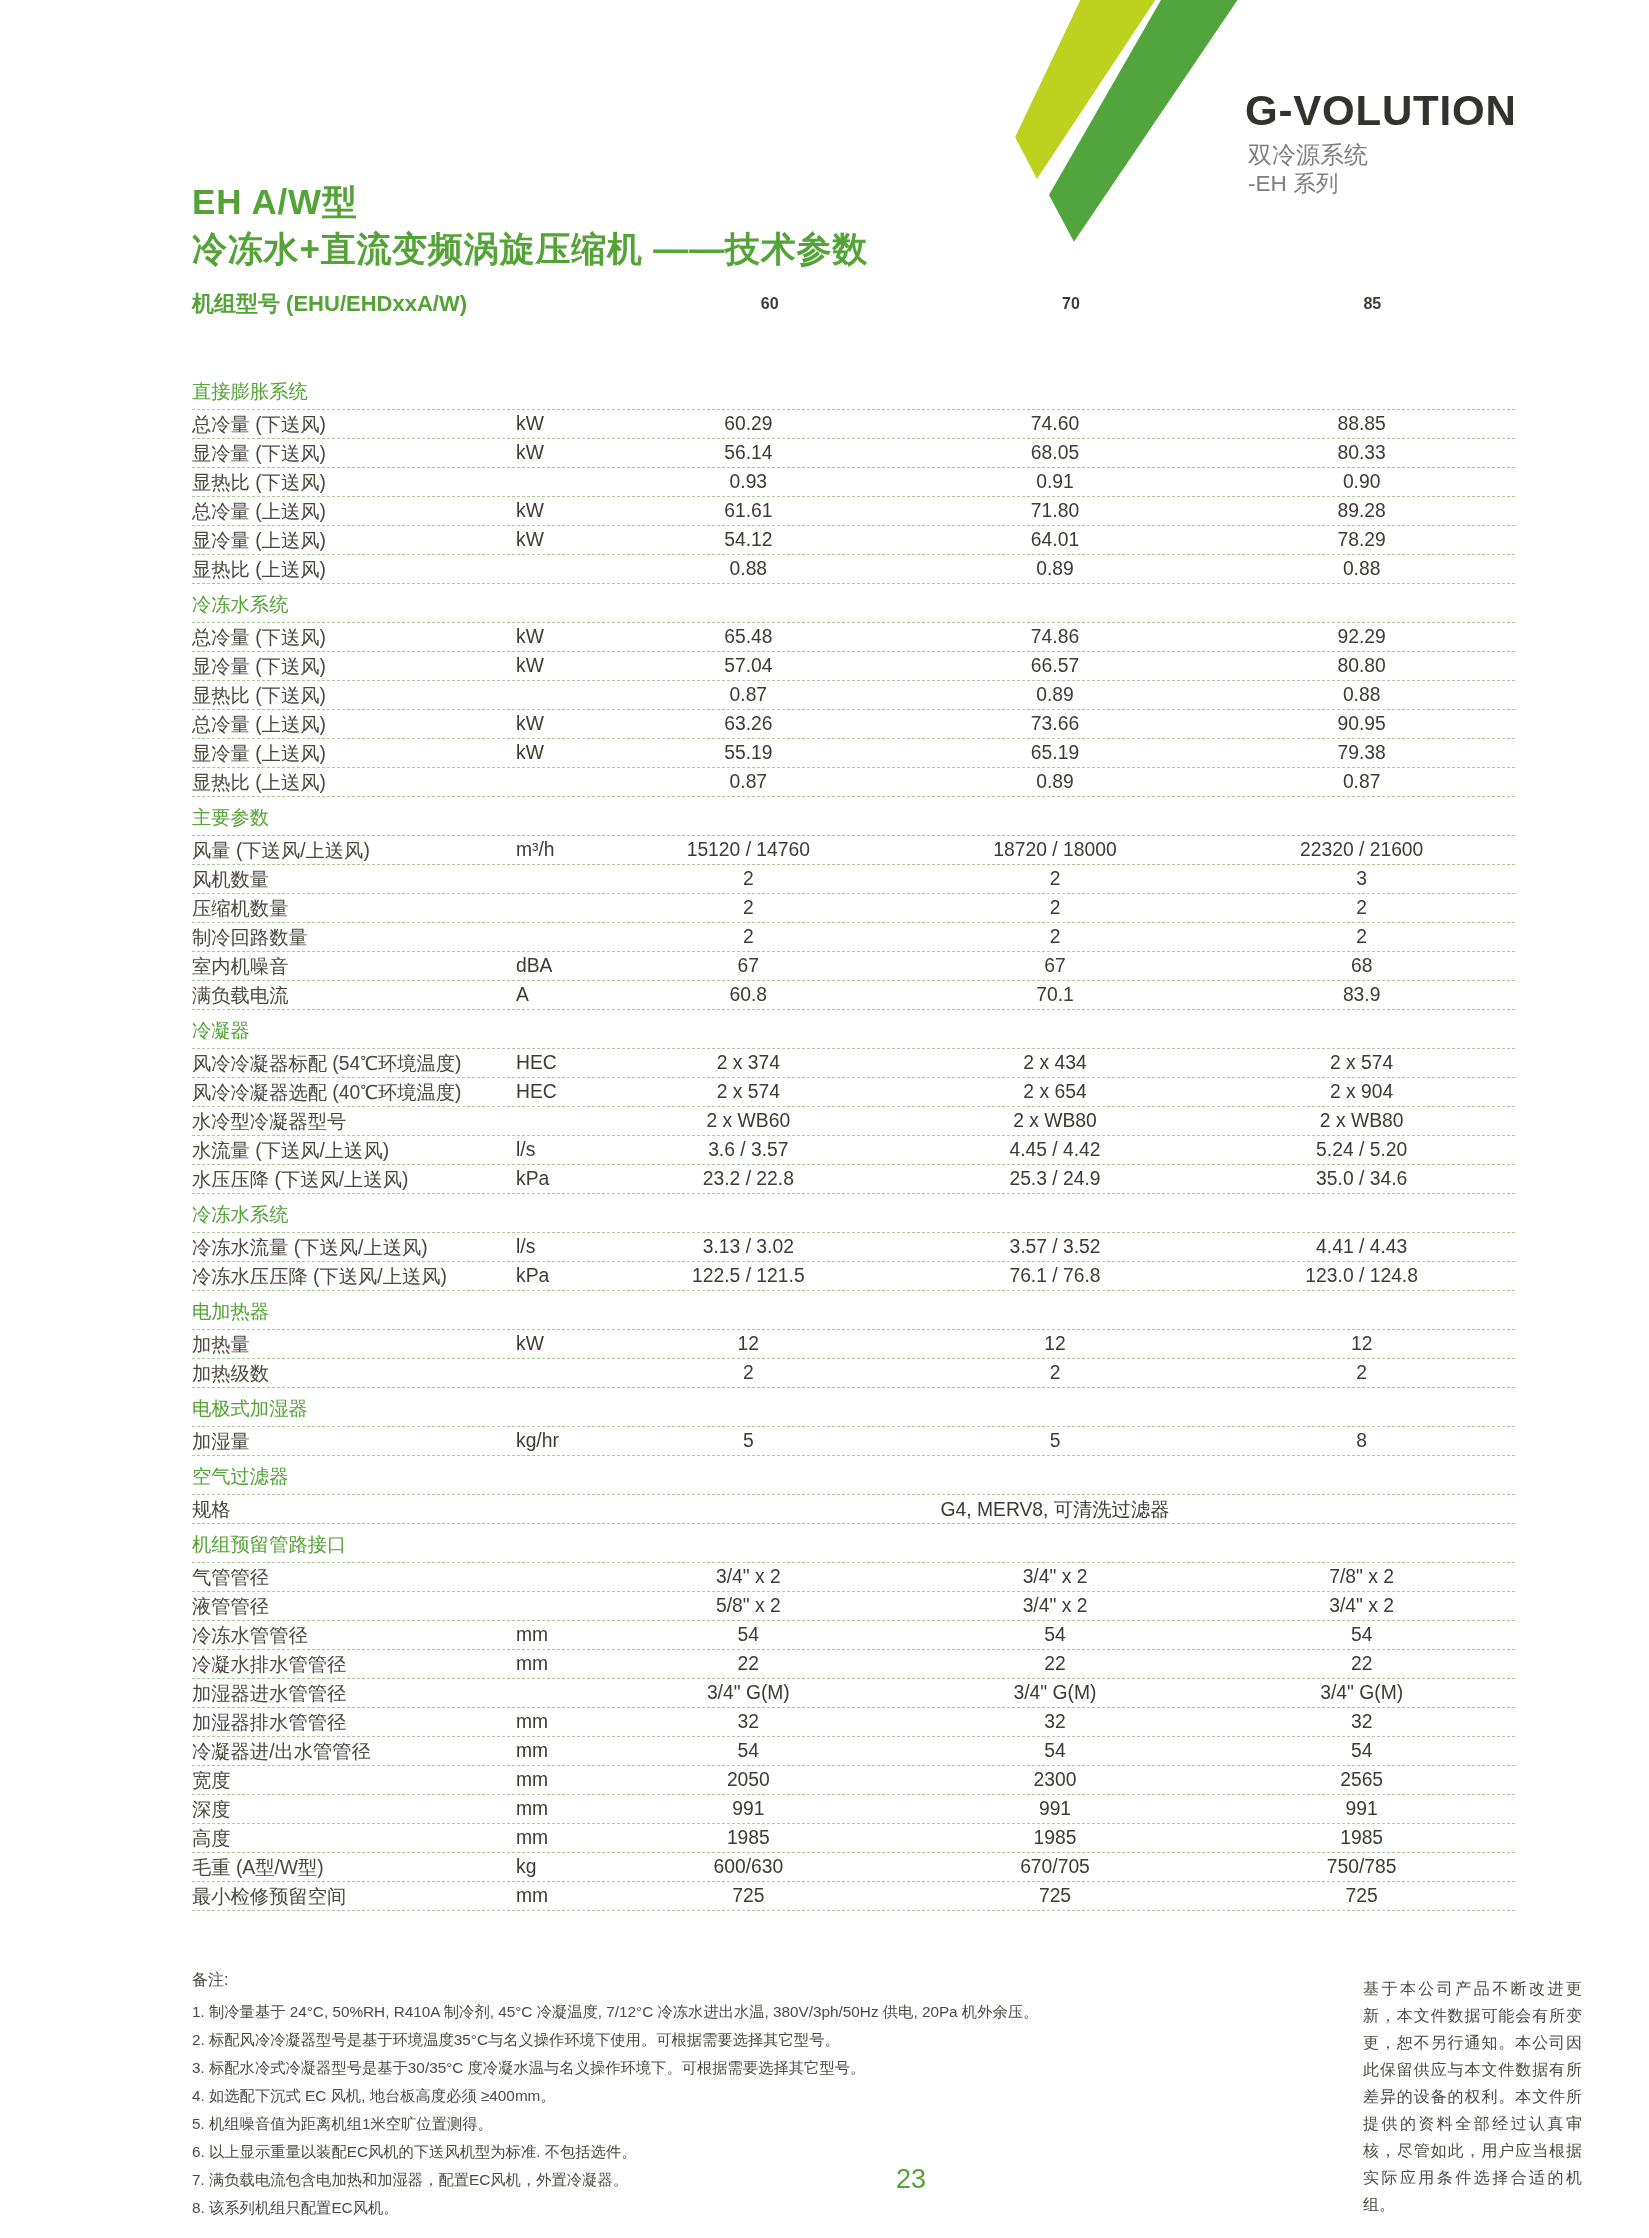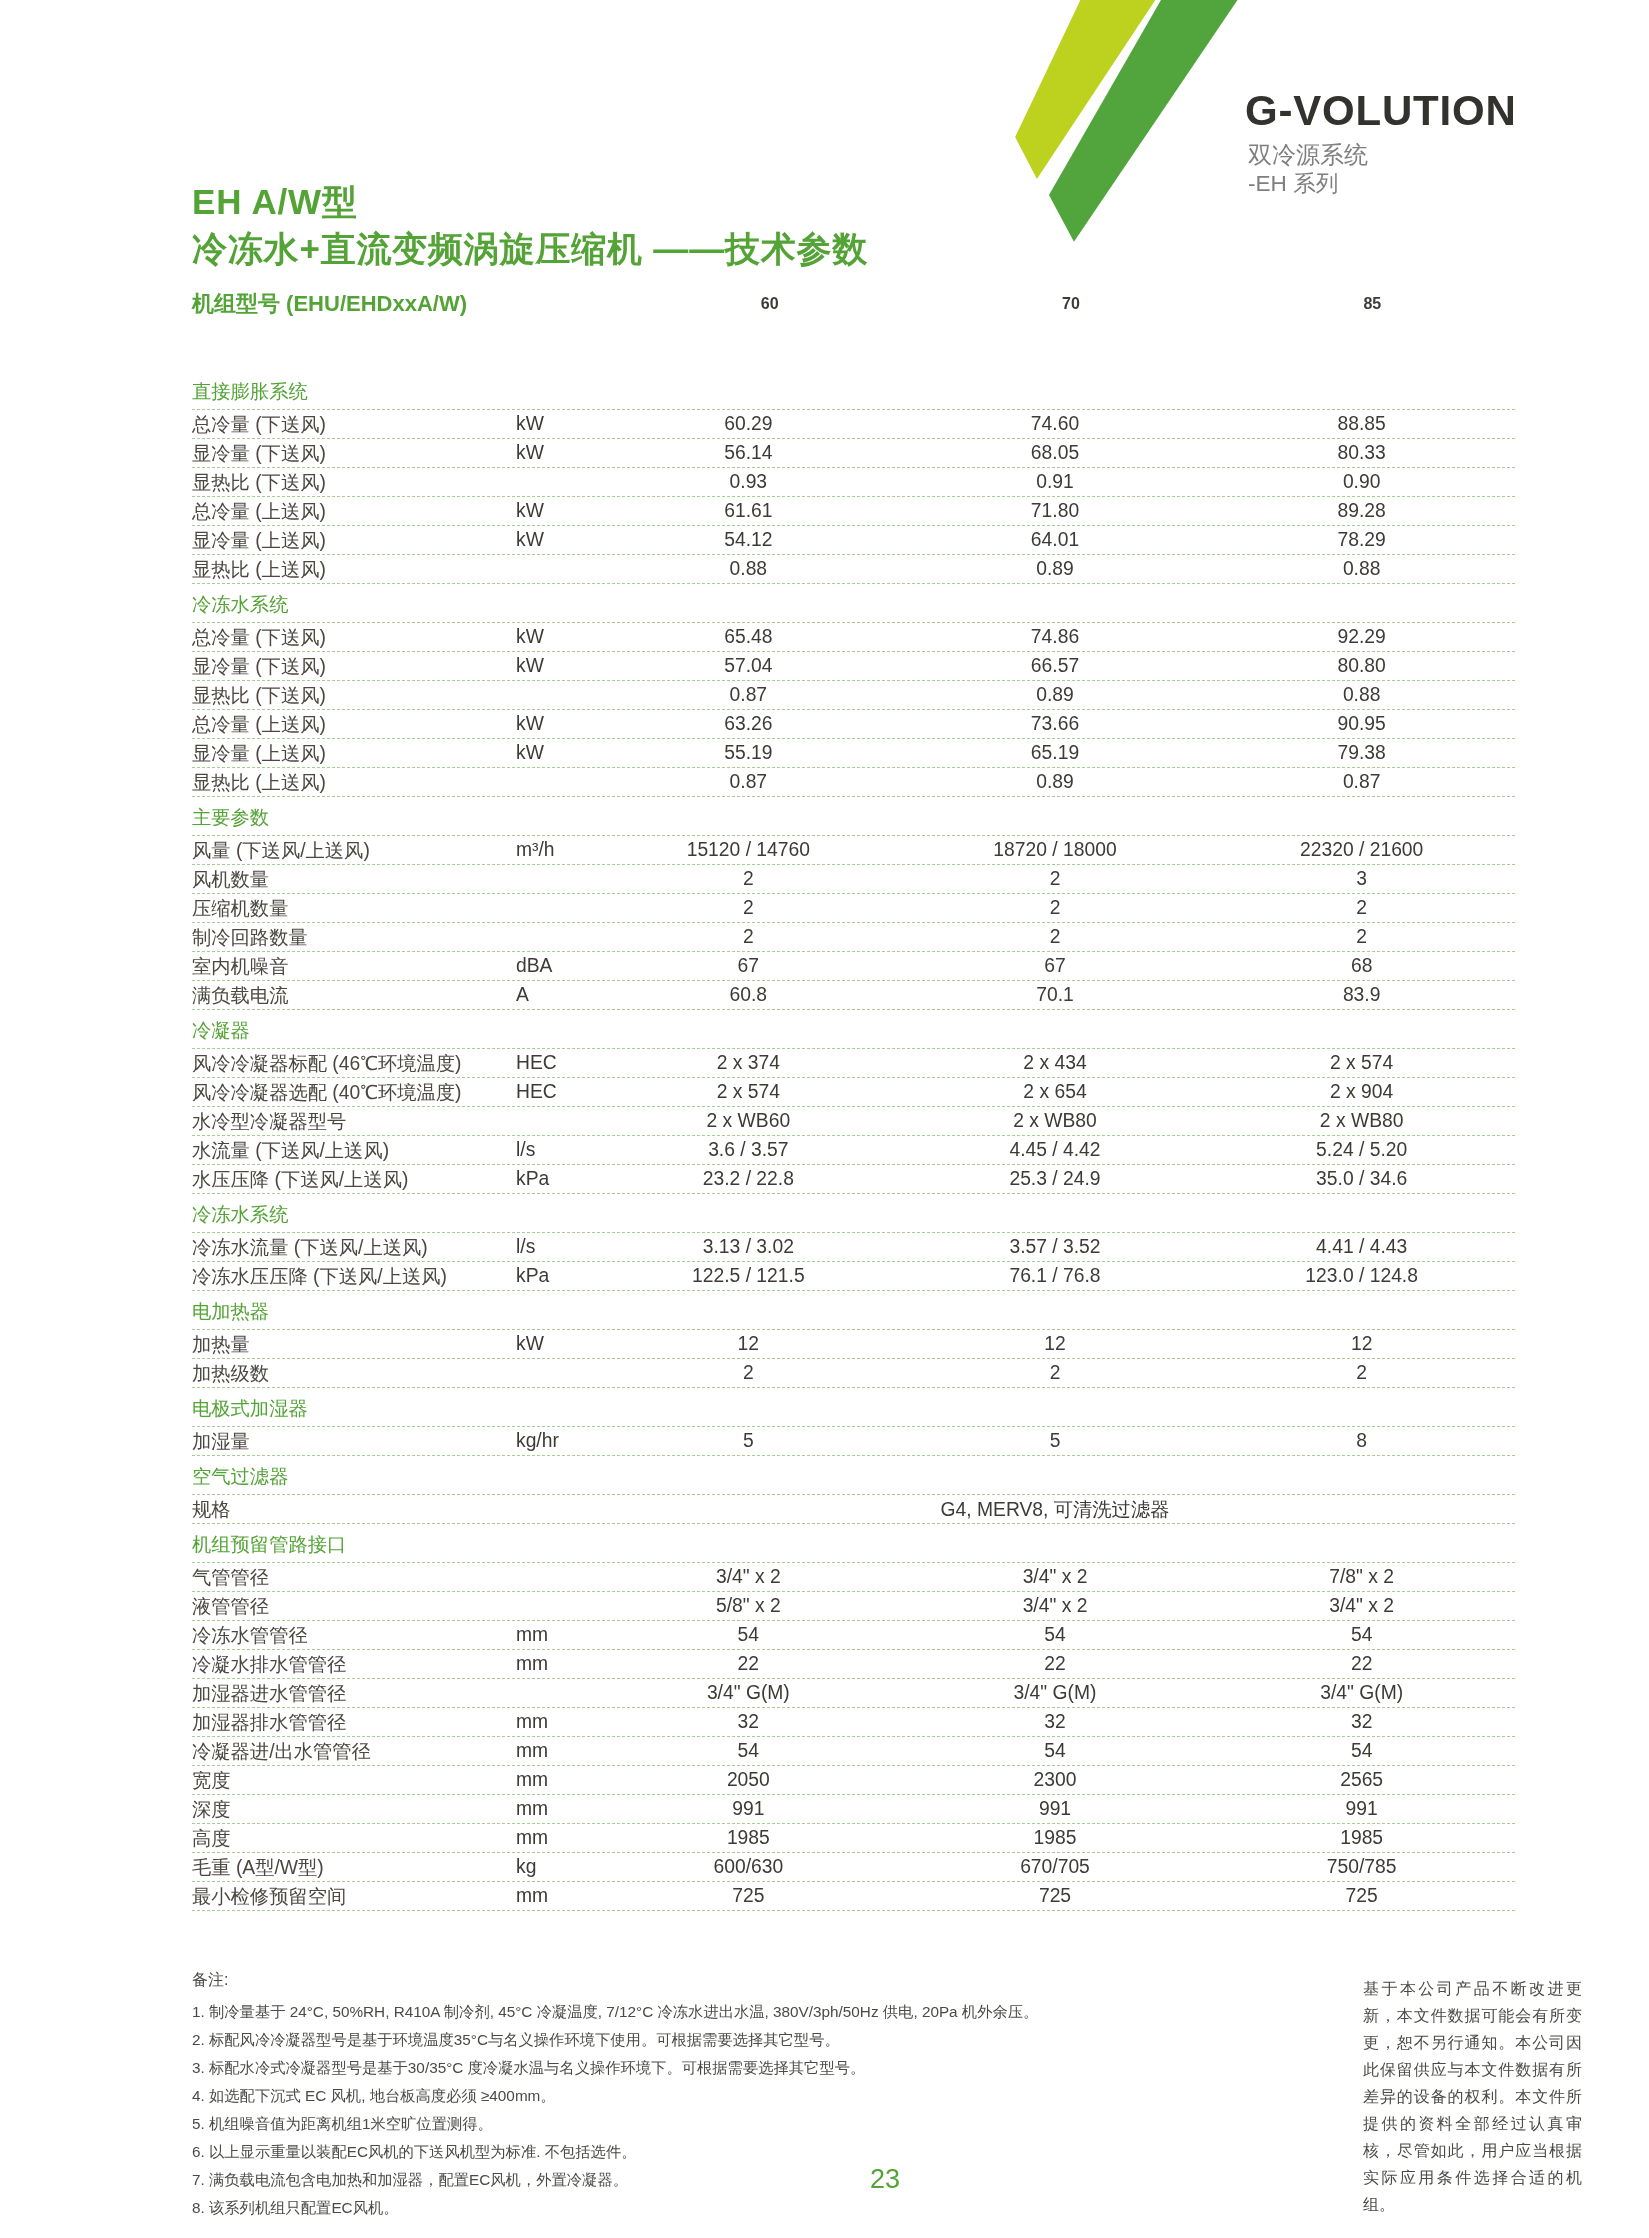--- a/index.html
+++ b/index.html
@@ -64,21 +64,21 @@
   .notes{position:absolute;left:192px;top:1949px;width:1088px;color:var(--note);}
   .notes-heading{font-size:16px;line-height:24px;margin-bottom:6.4px;margin-top:19px;}
   .note-item{font-size:15.3px;line-height:28px;white-space:nowrap;}
   .disclaimer{
     position:absolute;left:1363px;top:1975px;width:219px;
     font-size:16px;line-height:27px;color:var(--note);
     text-align:justify;word-break:break-all;
   }
   .page-number{
     position:absolute;left:870px;top:2164px;width:56px;
-    font-size:27px;color:var(--green);text-align:left;
+    font-size:27px;color:var(--green);text-align:right;
   }
 </style>
 </head>
 <body>
 
 <div class="page">
 
   <svg class="logo-svg" viewBox="0 0 2048 320" xmlns="http://www.w3.org/2000/svg">
     <polygon points="1341,0 1434,0 1287,222 1260,170" fill="#bdd21f"></polygon>
     <polygon points="1441,0 1536,0 1333,300 1302,242" fill="#52a53d"></polygon>
@@ -233,21 +233,21 @@
         <div class="cell label">满负载电流</div>
         <div class="cell unit">A</div>
         <div class="cell value">60.8</div>
         <div class="cell value">70.1</div>
         <div class="cell value">83.9</div>
       </div>
       <div class="row section-row grid">
         <div class="cell section-title">冷凝器</div>
       </div>
       <div class="row data-row grid">
-        <div class="cell label">风冷冷凝器标配 (46℃环境温度)</div>
+        <div class="cell label">风冷冷凝器标配 (54℃环境温度)</div>
         <div class="cell unit">HEC</div>
         <div class="cell value">2 x 374</div>
         <div class="cell value">2 x 434</div>
         <div class="cell value">2 x 574</div>
       </div>
       <div class="row data-row grid">
         <div class="cell label">风冷冷凝器选配 (40℃环境温度)</div>
         <div class="cell unit">HEC</div>
         <div class="cell value">2 x 574</div>
         <div class="cell value">2 x 654</div>

